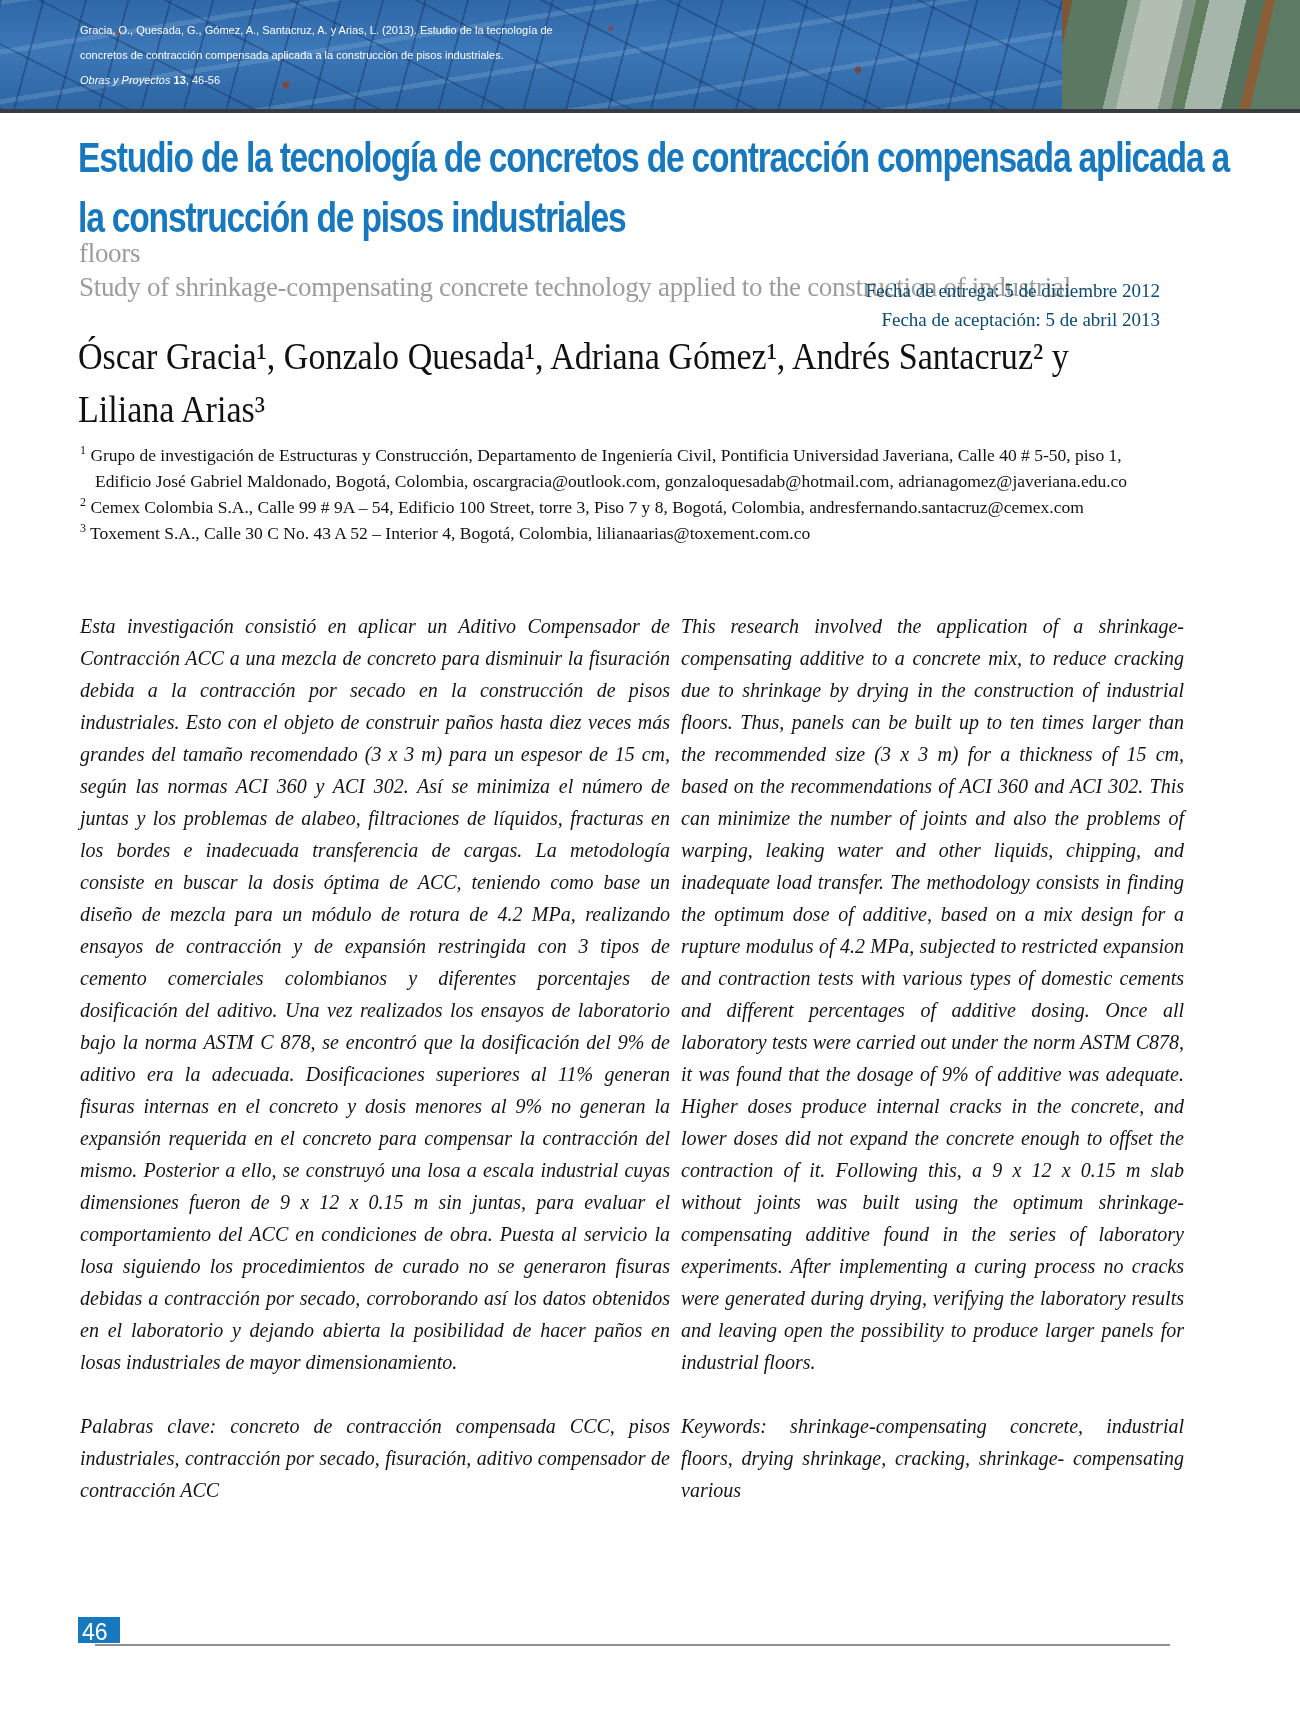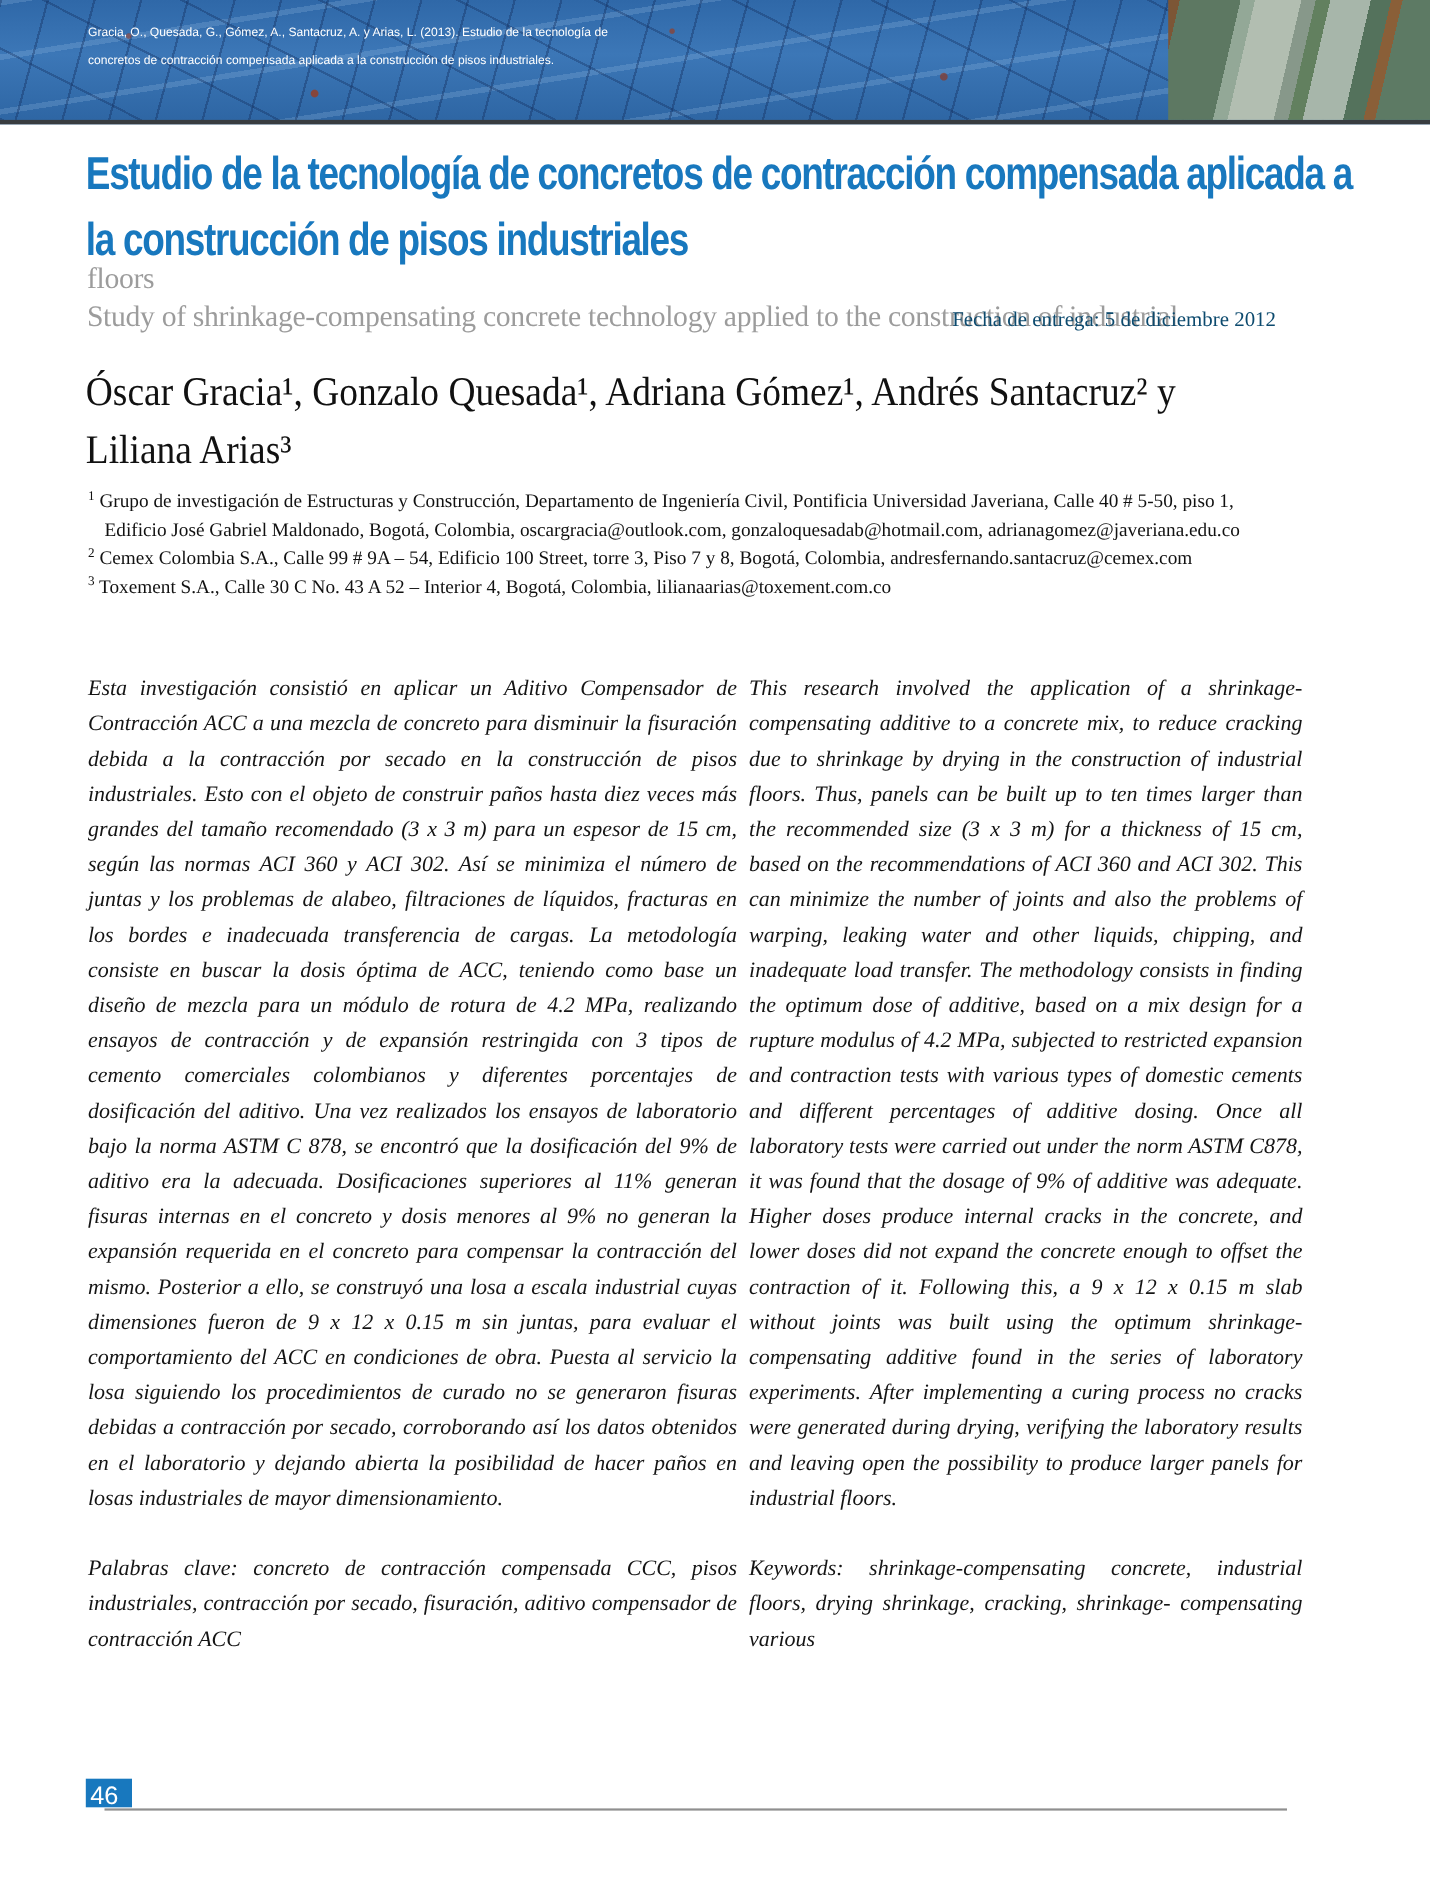--- a/index.html
+++ b/index.html
@@ -123,34 +123,36 @@
 </head>
 <body>
 
 <div class="page">
 
   <div class="banner">
     <div class="banner-photo"></div>
     <div class="banner-citation">
       <span class="cline">Gracia, O., Quesada, G., Gómez, A., Santacruz, A. y Arias, L. (2013). Estudio de la tecnología de</span>
       <span class="cline">concretos de contracción compensada aplicada a la construcción de pisos industriales.</span>
+      <span class="cline"><i>Obras y Proyectos </i><b>13</b><span>, 46-56</span></span>
     </div>
   </div>
 
   <h1 class="title-es">
     <span class="tline">Estudio de la tecnología de concretos de contracción compensada aplicada a</span>
     <span class="tline">la construcción de pisos industriales</span>
   </h1>
   <h2 class="title-en">
     <span class="tline">floors</span>
     <span class="tline">Study of shrinkage-compensating concrete technology applied to the construction of industrial</span>
   </h2>
 
   <div class="dates">
     <div>Fecha de entrega: 5 de diciembre 2012</div>
+    <div>Fecha de aceptación: 5 de abril 2013</div>
   </div>
 
   <h3 class="authors">
     <span class="aline">Óscar Gracia¹, Gonzalo Quesada¹, Adriana Gómez¹, Andrés Santacruz² y</span>
     <span class="aline">Liliana Arias³</span>
   </h3>
 
   <div class="affiliations">
     <div class="aff"><sup>1</sup><span> Grupo de investigación de Estructuras y Construcción, Departamento de Ingeniería Civil, Pontificia Universidad Javeriana, Calle 40 # 5-50, piso 1, Edificio José Gabriel Maldonado, Bogotá, Colombia, oscargracia@outlook.com, gonzaloquesadab@hotmail.com, adrianagomez@javeriana.edu.co</span></div>
     <div class="aff"><sup>2</sup><span> Cemex Colombia S.A., Calle 99 # 9A – 54, Edificio 100 Street, torre 3, Piso 7 y 8, Bogotá, Colombia, andresfernando.santacruz@cemex.com</span></div>

